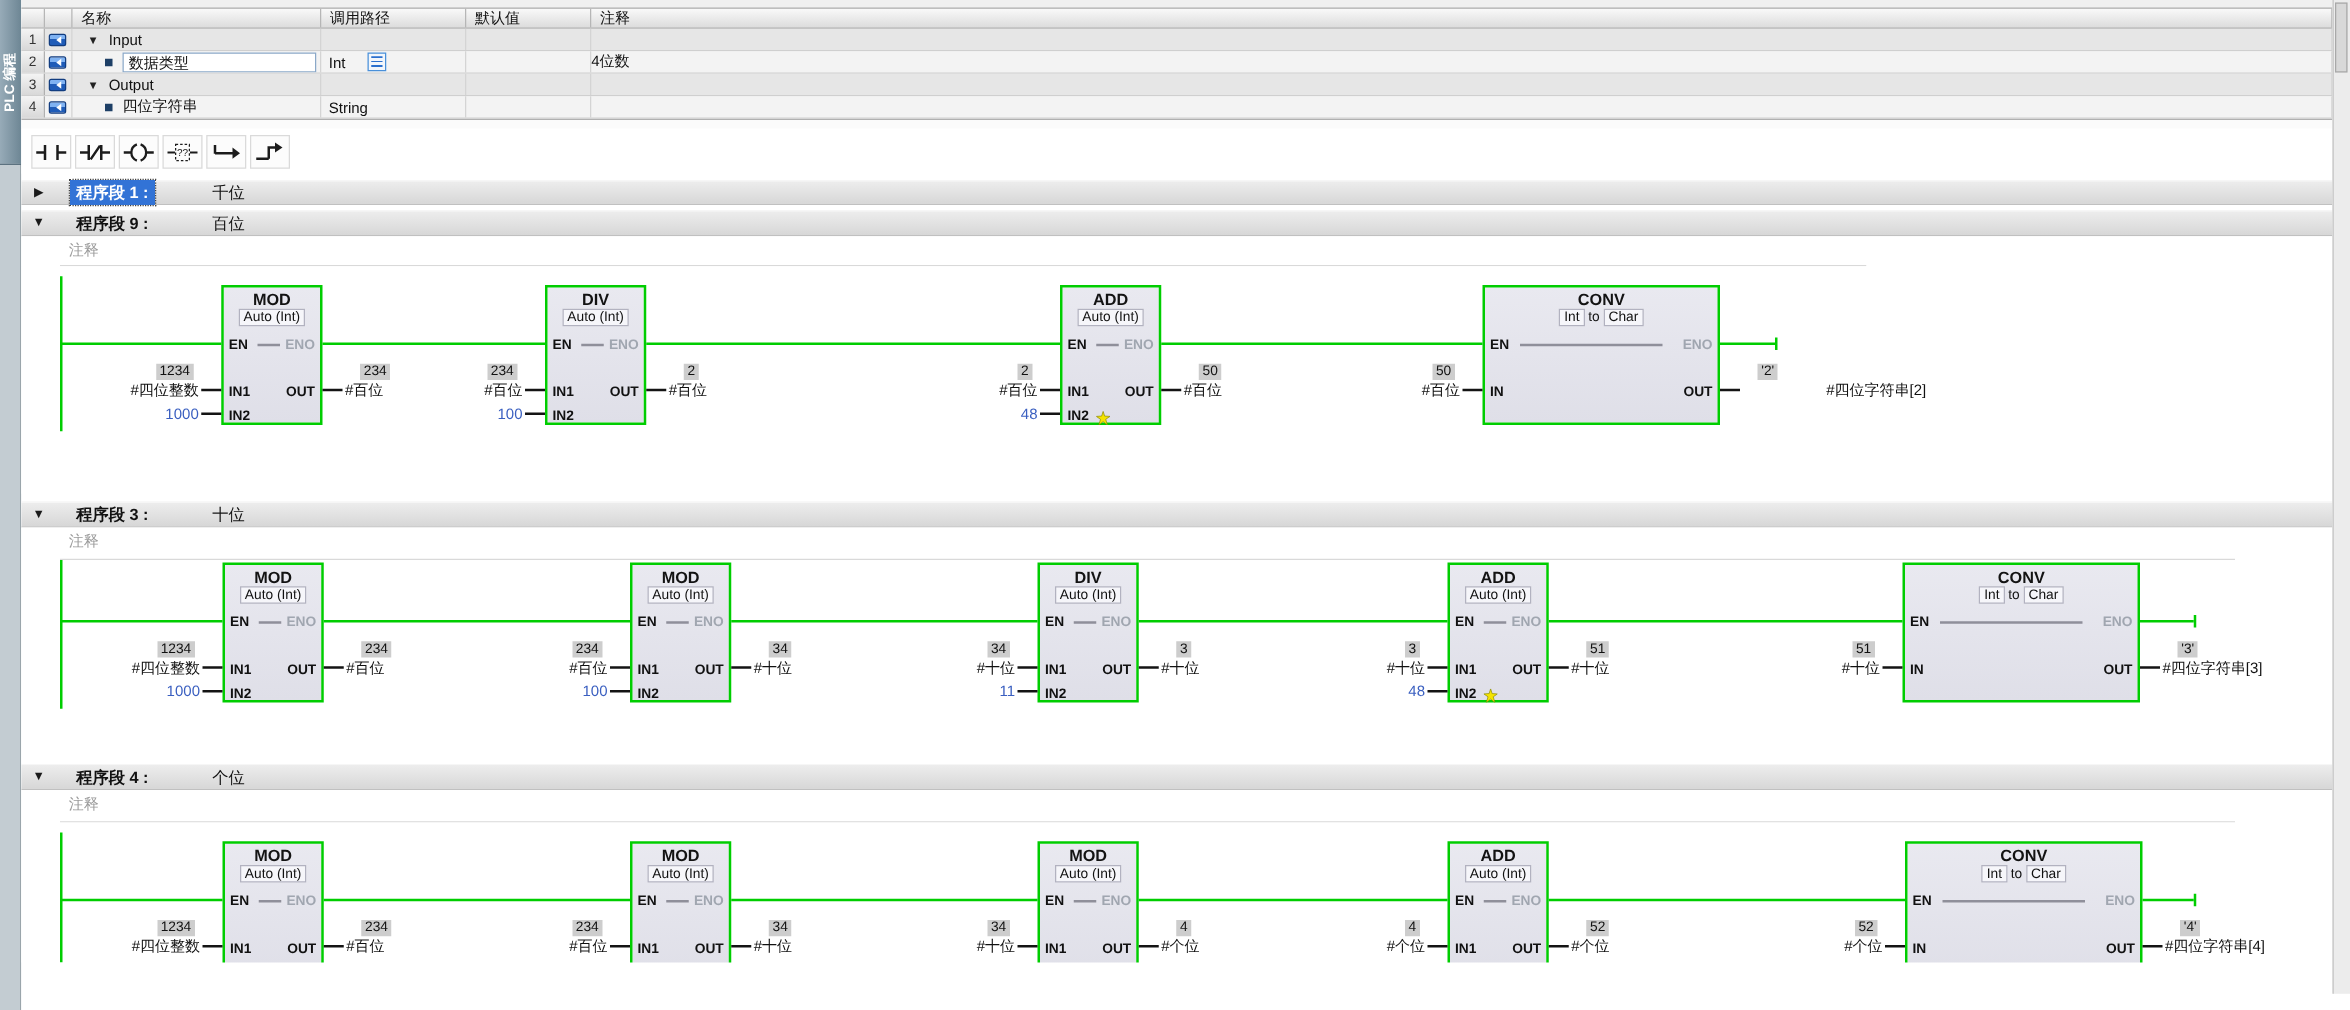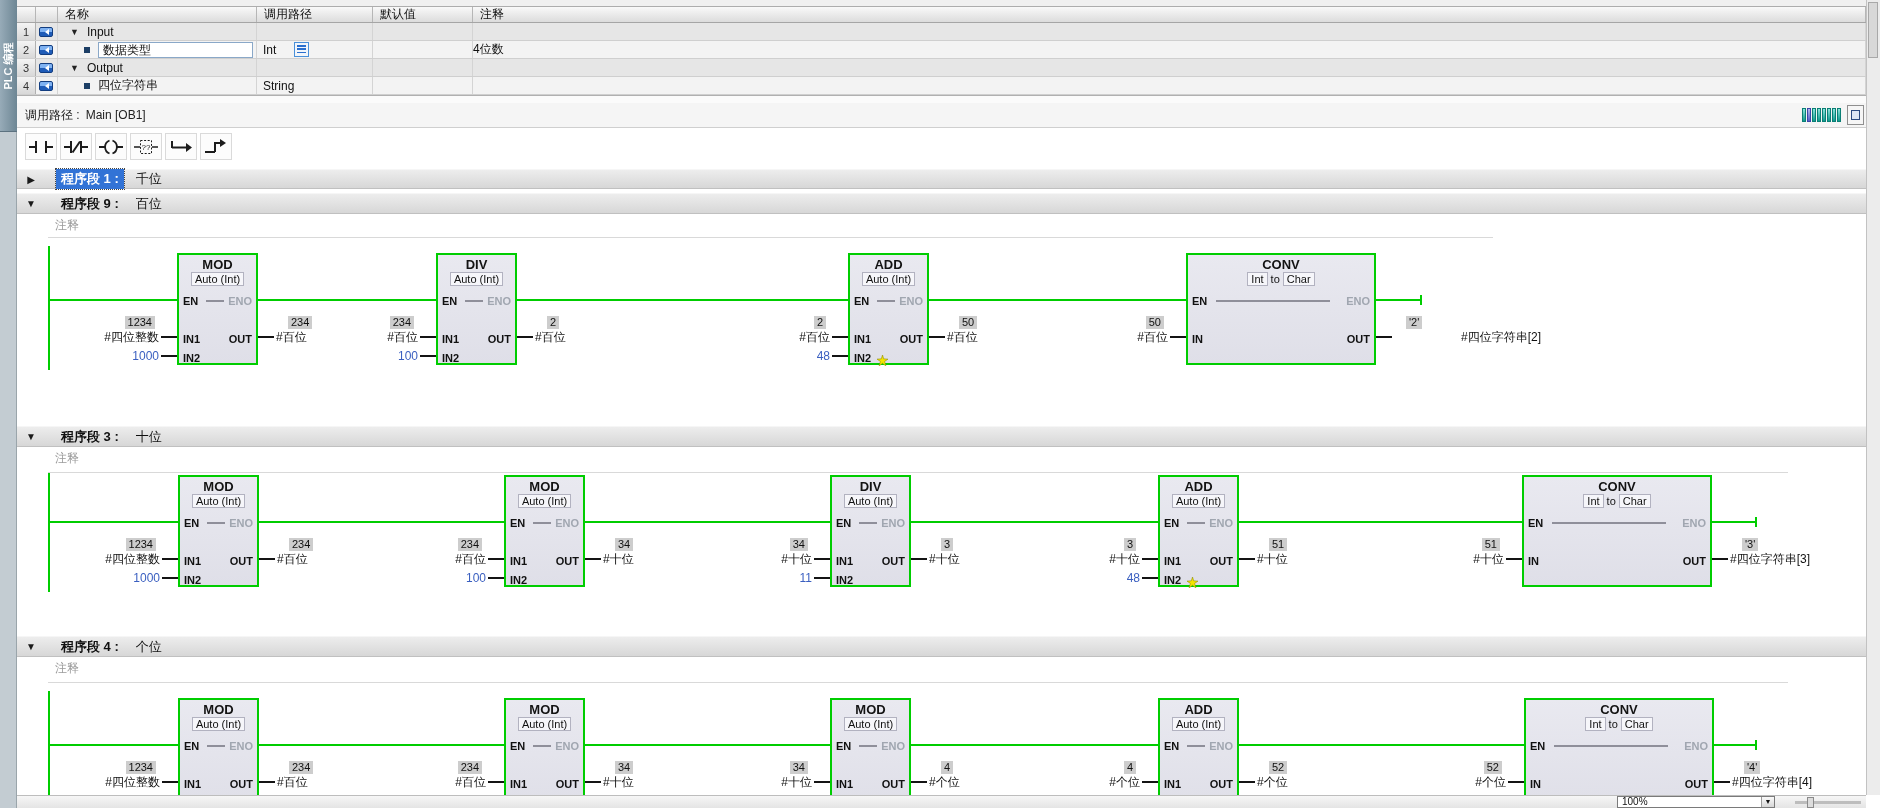--- a/index.html
+++ b/index.html
@@ -52,21 +52,21 @@
 
   
   .lad-toolbar{height:36px;background:#fff;display:flex;gap:3px;padding:5px 0 0 8px}
   .tbtn{width:32px;height:27px;background:#fcfcfc;border:1px solid #dadada;display:flex;align-items:center;justify-content:center}
 
   
   .net-head{display:flex;align-items:center;background:linear-gradient(#ededed,#d7d7d7);border-top:1px solid #f6f6f6;border-bottom:1px solid #c0c0c0;font-size:13px}
   .tri{width:12px;margin-left:8px;font-size:10px;color:#1a1a1a;text-align:center}
   .nlabel{margin-left:19px;font-weight:bold;padding:1px 5px;white-space:nowrap}
   .nlabel.sel{background:#3273d6;color:#fff;outline:1px dotted #444}
-  .ntitle{margin-left:12px;white-space:nowrap}
+  .ntitle{margin-left:46px;white-space:nowrap}
   .net-comment{position:relative;background:#fff}
   .comtext{position:absolute;left:38px;top:3px;font-size:12px;color:#9b9b9b}
   .comline{position:absolute;left:31px;bottom:0;border-bottom:1px solid #d9d9d9}
   .ladder{position:relative;overflow:hidden;background:#fff}
 
   .hgreen{position:absolute;height:2px;background:var(--green)}
   .vgreen{position:absolute;width:2px;background:var(--green)}
   .hblack{position:absolute;height:2px;background:#141414}
 
   .blk{position:absolute;height:112px;background:linear-gradient(#e9e9f0,#dfdfe8);border:2px solid var(--green)}
@@ -188,37 +188,20 @@
               <div class="tval">String</div>
             </div>
             <div class="c-def"></div>
             <div class="c-com"></div>
           </div>
         </div>
     </div>
 
     <div class="tspacer"></div>
 
-    <div class="callpath">
-      <span class="cp-label">调用路径 :</span>
-      <span class="cp-value">Main [OB1]</span>
-      <span class="legend">
-          <i></i>
-          <i></i>
-          <i></i>
-          <i></i>
-          <i></i>
-          <i></i>
-          <i></i>
-          <i></i>
-        </span>
-      <span class="cp-btn">
-          <i></i>
-        </span>
-    </div>
 
     <div class="lad-toolbar">
       <div class="tbtn">
         <svg width="26" height="18">
             <path d="M1 9h7M18 9h7M8 3v12M18 3v12" stroke="#1c1c1c" stroke-width="2" fill="none"></path>
           </svg>
       </div>
       <div class="tbtn">
         <svg width="26" height="18">
             <path d="M1 9h7M18 9h7M8 3v12M18 3v12M9.5 14.5L17 3.5" stroke="#1c1c1c" stroke-width="2" fill="none"></path>
@@ -553,29 +536,20 @@
             <div class="hblack" style="left: 1491px; width: 16px; top: 98px;"></div>
             <div class="opd r" style="left: 1259px; width: 230px; top: 92px;">#个位</div>
             <div class="bdg r" style="left: 1259px; width: 226px; top: 78px;"><span>52</span></div>
             <div class="hblack" style="left: 1697px; width: 16px; top: 98px;"></div>
             <div class="opd" style="left: 1715px; width: 240px; top: 92px;">#四位字符串[4]</div>
             <div class="bdg" style="left: 1727px; top: 78px;"><span>'4'</span></div>
           </div>
         </div>
       </div>
 
-    <div class="statusbar">
-      <div class="zoom-combo">
-        <span>100%</span>
-        <span class="dd">▼</span>
-      </div>
-      <div class="zoom-slider">
-        <i class="thumb"></i>
-      </div>
-    </div>
 
   </div>
 
   <div class="rscroll">
     <i class="thumb"></i>
   </div>
 
 </div>
 
 </body></html>

